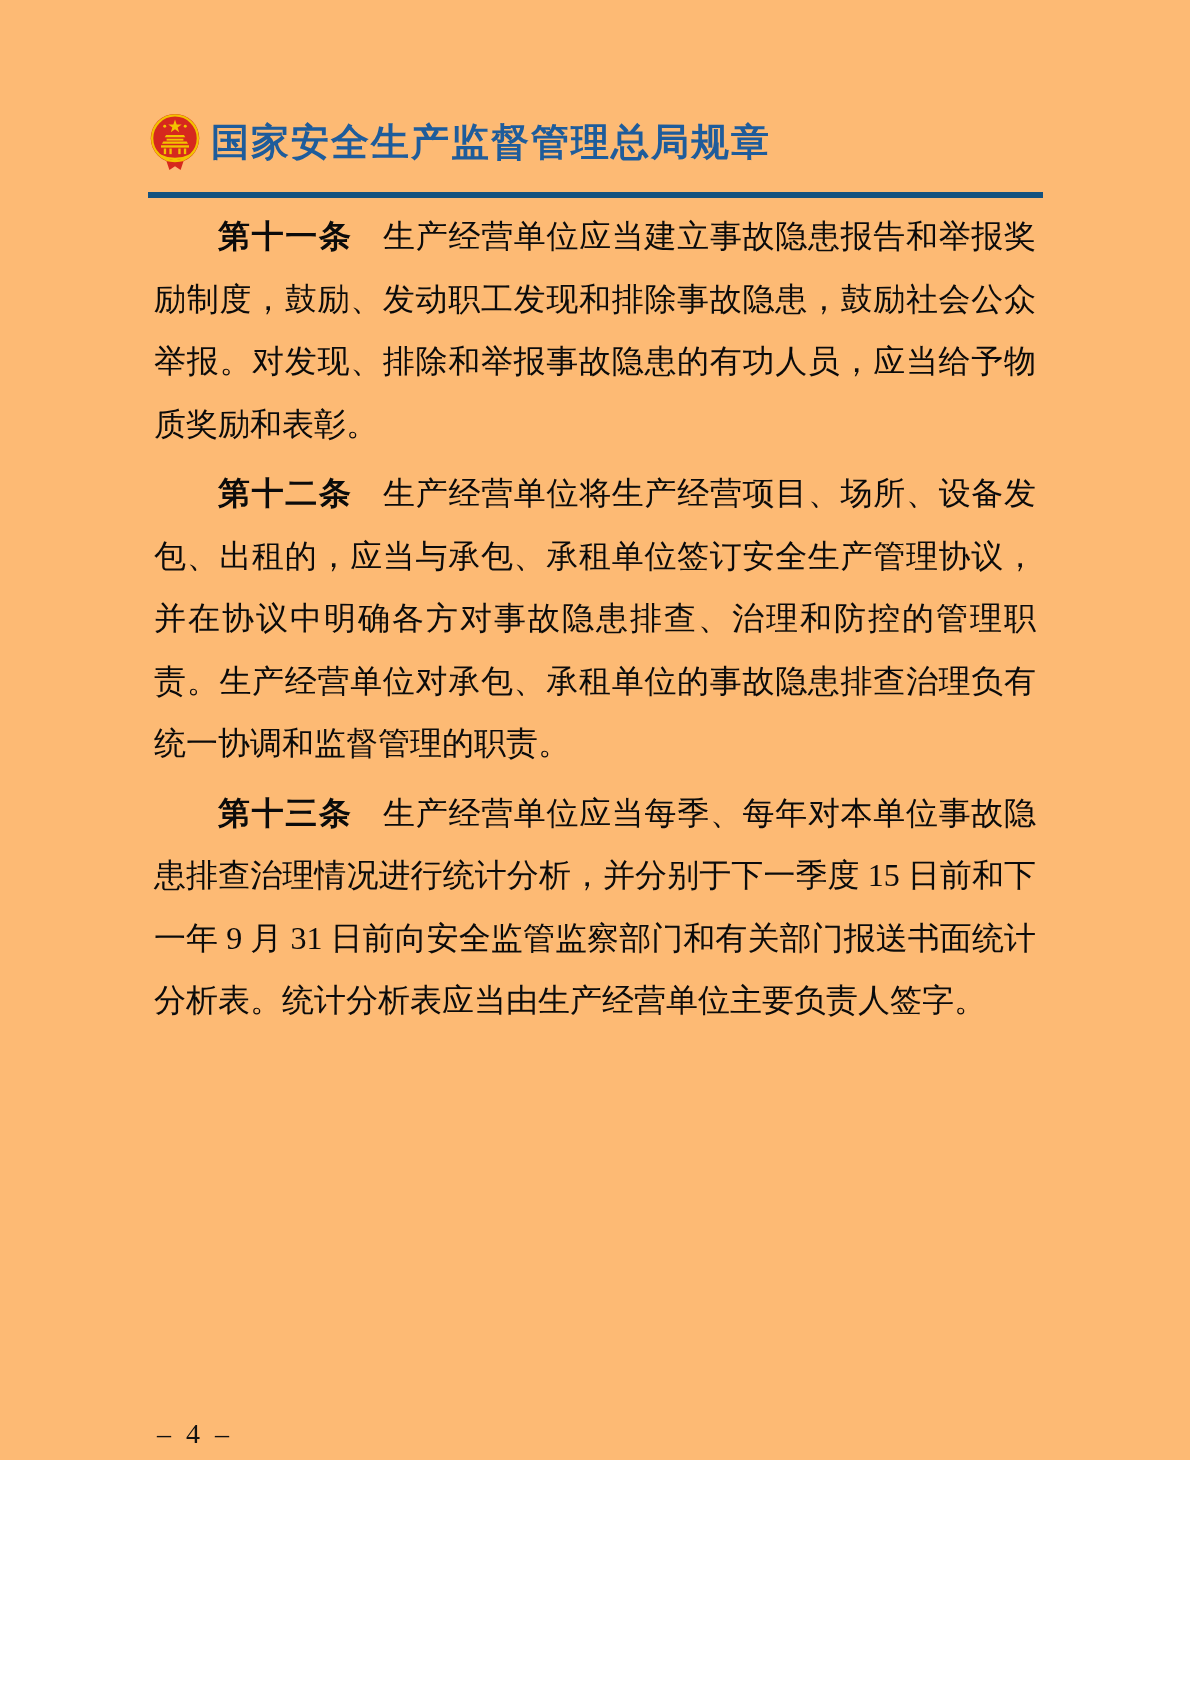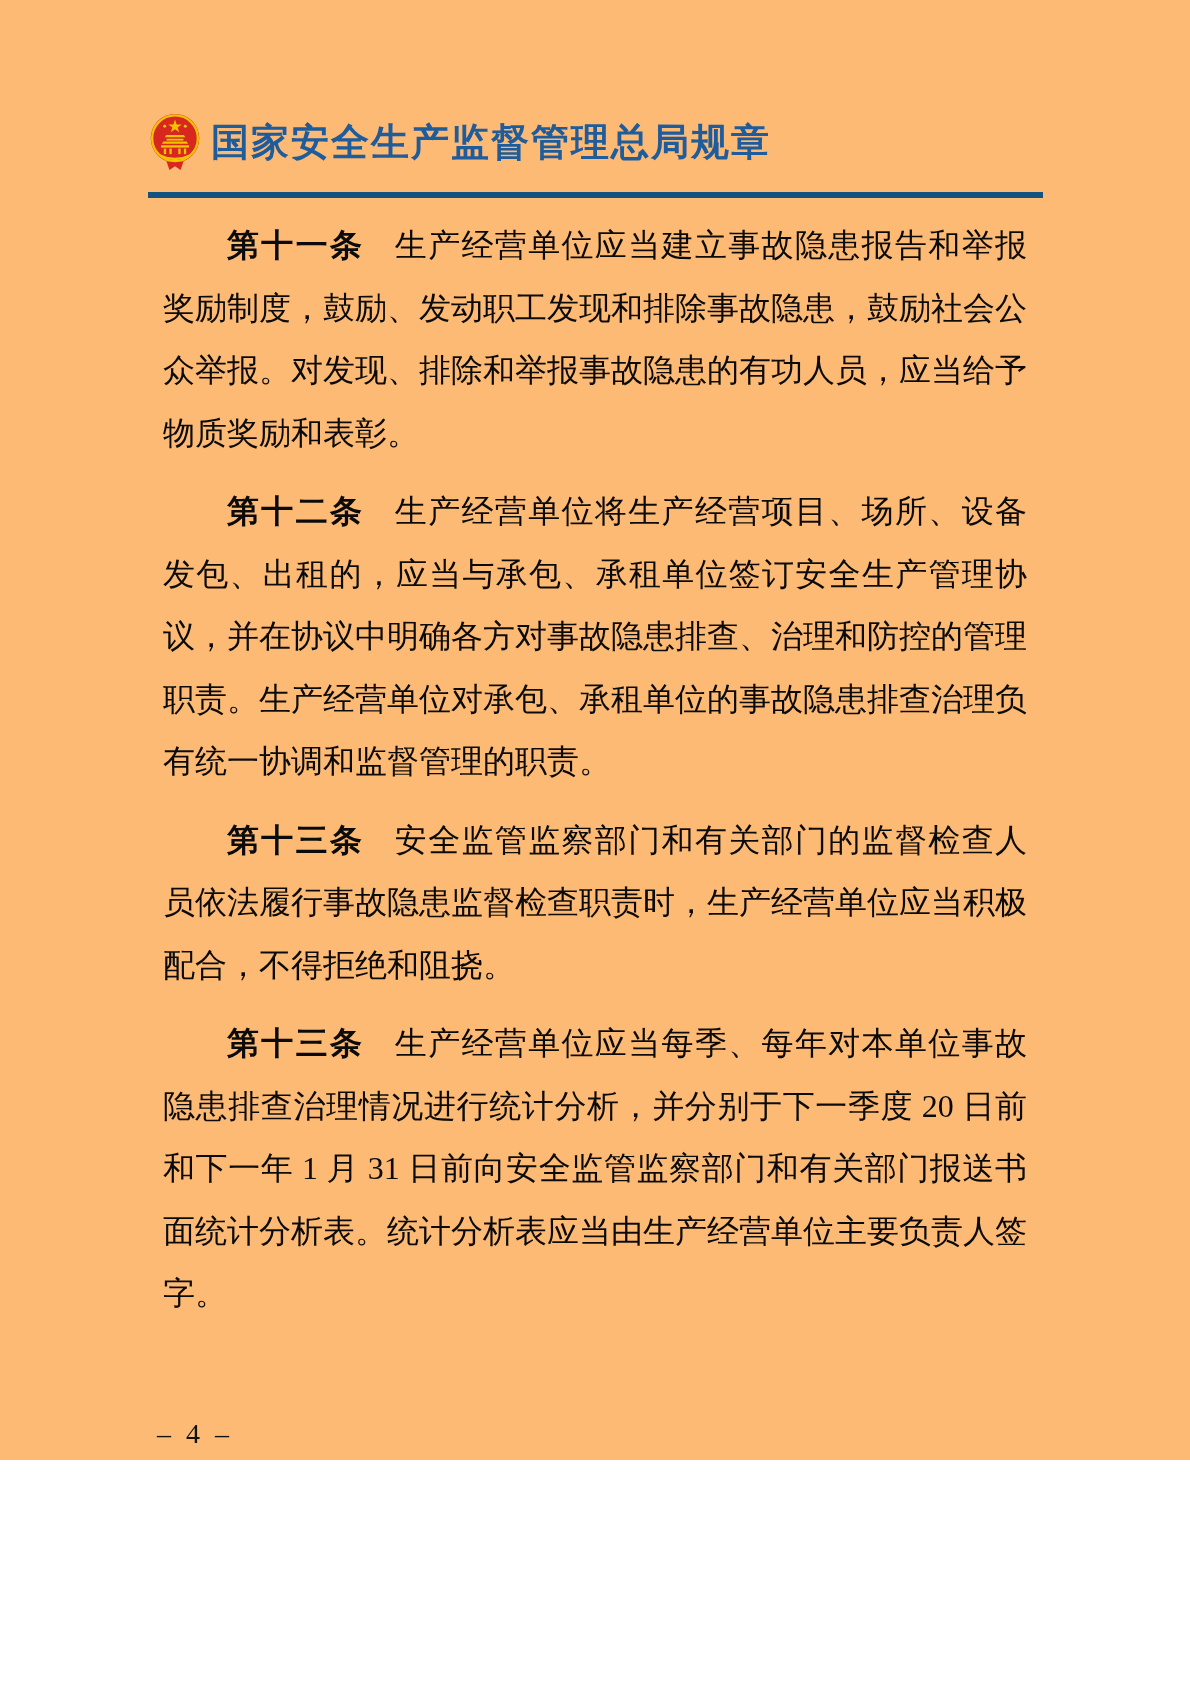--- a/index.html
+++ b/index.html
@@ -53,21 +53,21 @@
 
   
   .body-text {
     position: absolute;
     left: 147px;
     right: 147px;
     top: 198px;
     color: #000000;
   }
   .para {
-    margin: 16px;
+    margin: 7px;
     font-size: 32px;
     line-height: 62.5px;
     text-indent: 2em;
     text-align: justify;
     text-justify: inter-ideograph;
     text-align-last: left;
     color: #0b0b0b;
   }
   .term {
     font-weight: 700;
@@ -139,22 +139,21 @@
       </svg>
     </span>
     <h1 class="header-title">国家安全生产监督管理总局规章</h1>
   </header>
 
   <div class="rule rule-top"></div>
 
   <main class="body-text">
     <p class="para"><strong class="term">第十一条</strong><span class="para-text">生产经营单位应当建立事故隐患报告和举报奖励制度，鼓励、发动职工发现和排除事故隐患，鼓励社会公众举报。对发现、排除和举报事故隐患的有功人员，应当给予物质奖励和表彰。</span></p>
     <p class="para"><strong class="term">第十二条</strong><span class="para-text">生产经营单位将生产经营项目、场所、设备发包、出租的，应当与承包、承租单位签订安全生产管理协议，并在协议中明确各方对事故隐患排查、治理和防控的管理职责。生产经营单位对承包、承租单位的事故隐患排查治理负有统一协调和监督管理的职责。</span></p>
-    <p class="para"><strong class="term">第十三条</strong><span class="para-text">安全监管监察部门和有关部门的监督检查人员依法履行事故隐患监督检查职责时，生产经营单位应当积极配合，不得拒绝和阻挠。</span></p>
-    <p class="para"><strong class="term">第十三条</strong><span class="para-text">生产经营单位应当每季、每年对本单位事故隐患排查治理情况进行统计分析，并分别于下一季度 20 日前和下一年 1 月 31 日前向安全监管监察部门和有关部门报送书面统计分析表。统计分析表应当由生产经营单位主要负责人签字。</span></p>
+    <p class="para"><strong class="term">第十三条</strong><span class="para-text">生产经营单位应当每季、每年对本单位事故隐患排查治理情况进行统计分析，并分别于下一季度 15 日前和下一年 9 月 31 日前向安全监管监察部门和有关部门报送书面统计分析表。统计分析表应当由生产经营单位主要负责人签字。</span></p>
   </main>
 
   <div class="page-number">– 4 –</div>
 
   <div class="rule rule-bottom"></div>
 
   <footer class="footer">
     <span class="publisher">承租单位签订安全生产管理协议</span>
   </footer>
 

